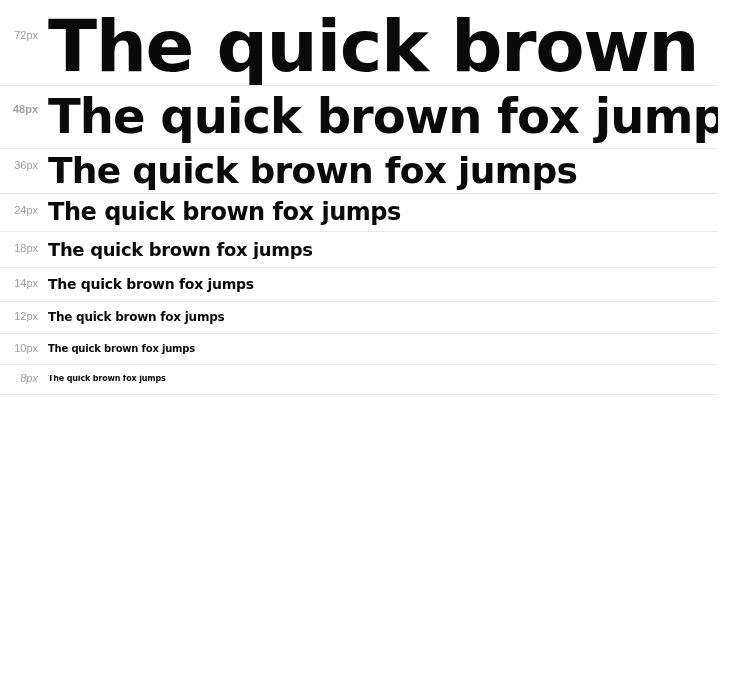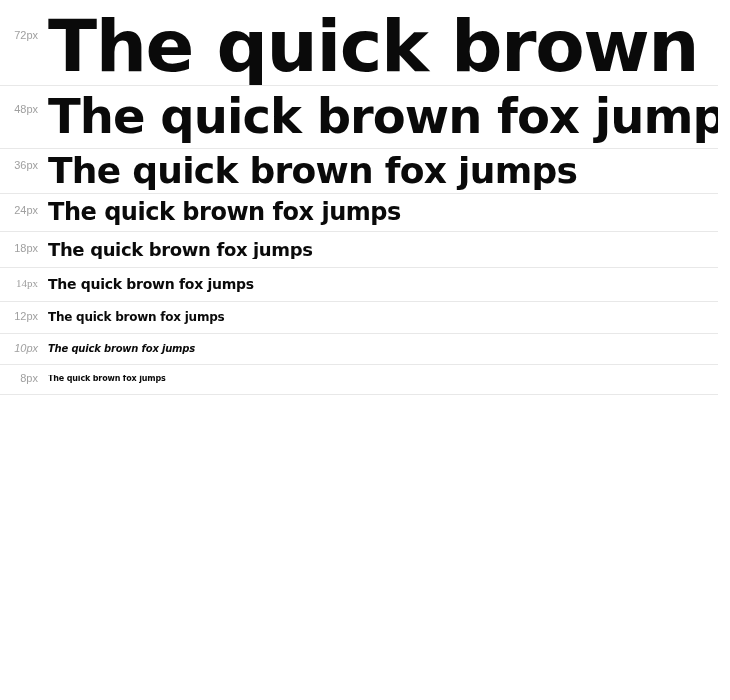--- a/index.html
+++ b/index.html
@@ -53,49 +53,49 @@
     line-height: 1.08;
     
     -webkit-font-smoothing: antialiased;
   }
   
   .row-72 { height: 78px; }
   .row-72 .size-label { padding-top: 22px; }
   .row-72 .sample-text { font-size: 72px; }
 
   .row-48 { height: 63px; }
-  .row-48 .size-label { padding-top: 18px; }
+  .row-48 .size-label { padding-top: 18px; font-weight: bold; }
   .row-48 .sample-text { font-size: 48px; }
 
   .row-36 { height: 45px; }
   .row-36 .size-label { padding-top: 11px; text-align: right; }
   .row-36 .sample-text { font-size: 36px; }
 
   .row-24 { height: 38px; }
   .row-24 .size-label { padding-top: 11px; }
   .row-24 .sample-text { font-size: 24px; }
 
   .row-18 { height: 36px; }
   .row-18 .size-label { padding-top: 11px; text-align: right; }
   .row-18 .sample-text { font-size: 18px; }
 
   .row-14 { height: 34px; }
-  .row-14 .size-label { padding-top: 10px; font-family: Liberation Serif, serif; }
+  .row-14 .size-label { padding-top: 10px; }
   .row-14 .sample-text { font-size: 14px; }
 
   .row-12 { height: 32px; }
   .row-12 .size-label { padding-top: 9px; text-align: right; }
   .row-12 .sample-text { font-size: 12px; }
 
-  .row-10 { height: 31px; font-style: italic; }
+  .row-10 { height: 31px; }
   .row-10 .size-label { padding-top: 9px; }
   .row-10 .sample-text { font-size: 10px; }
 
   .row-8 { height: 30px; }
-  .row-8 .size-label { padding-top: 8px; }
+  .row-8 .size-label { padding-top: 8px; font-style: italic; }
   .row-8 .sample-text { font-size: 8px; }
 </style>
 </head>
 <body>
 
 <div id="specimen">
 
   <div class="size-row row-72">
     <div class="size-label">72px</div>
     <div class="sample-text">The quick brown fox jumps over the lazy</div>

